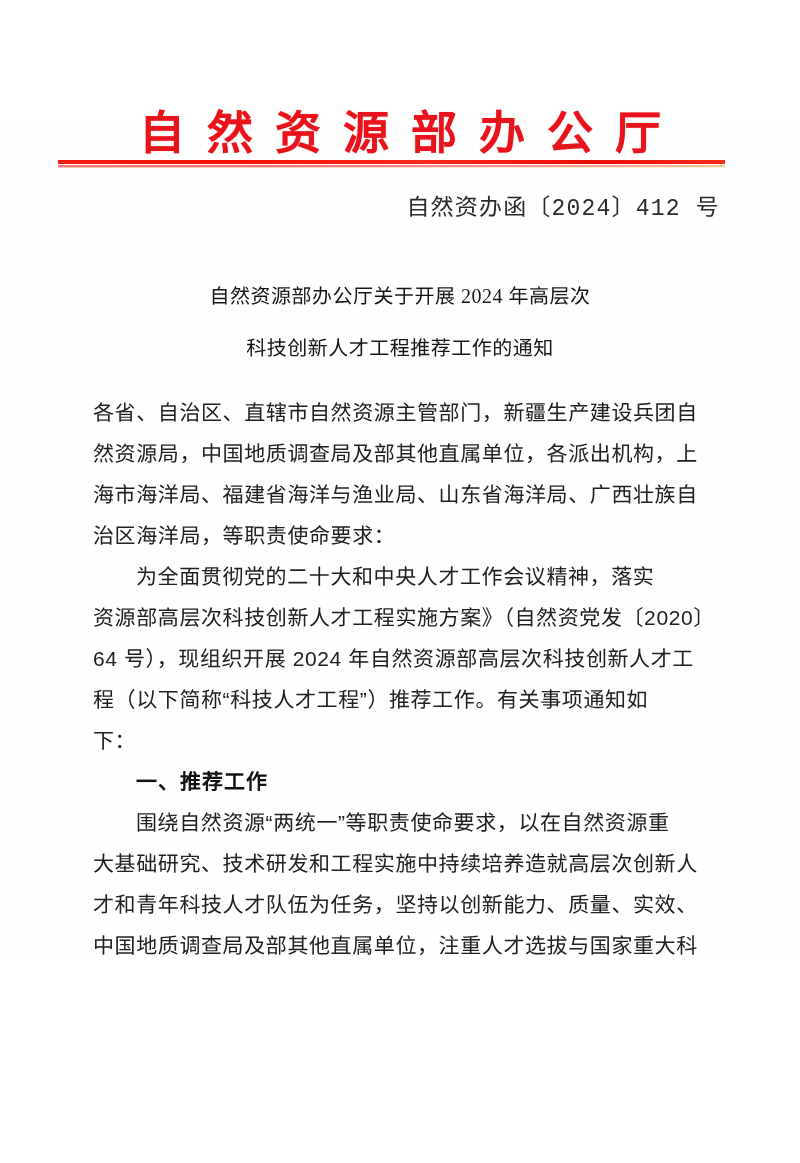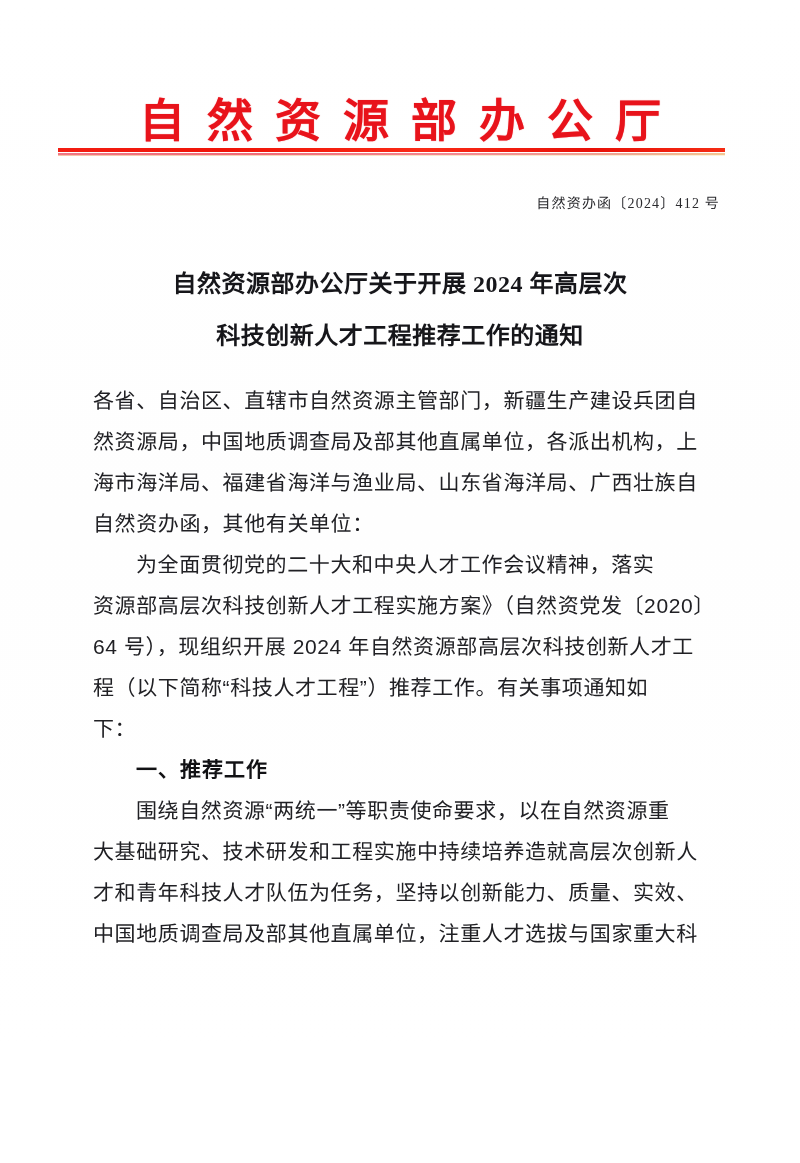--- a/index.html
+++ b/index.html
@@ -9,21 +9,21 @@
     background: #ffffff;
   }
   body {
     font-family: "Liberation Serif", "DejaVu Serif", serif;
   }
 
   #page {
     position: relative;
     width: 800px;
     height: 1049px;
-    margin: 0 auto;
+    margin: 12px auto;
     background: #ffffff;
     overflow: hidden;
     
     background-image: linear-gradient(180deg, #ffffff 0%, #fefefe 50%, #ffffff 100%);
   }
 
   
   .letterhead {
     position: absolute;
     left: 0;
@@ -78,38 +78,38 @@
     left: 0; top: 7px;
     width: 100%;
     height: 1px;
     background: linear-gradient(90deg, rgba(243,160,120,.65) 0%, rgba(245,200,140,.5) 50%, rgba(250,220,150,.35) 100%);
   }
 
   
   .doc-number {
     position: absolute;
     right: 80px;
-    top: 192px;
-    font-family: Liberation Serif, serif;
-    font-size: 14px;
+    top: 176px;
+    font-family: Liberation Mono, monospace;
+    font-size: 23px;
     color: #2a2a2e;
     letter-spacing: 1.2px;
     white-space: nowrap;
   }
 
   
   .doc-title {
     position: absolute;
     left: 0;
     top: 258px;
     width: 800px;
     text-align: center;
     font-family: "Liberation Serif", "DejaVu Serif", serif;
-    font-size: 24px;
-    font-weight: bold;
+    font-size: 20px;
+    font-weight: normal;
     color: #16161a;
     line-height: 52px;
     letter-spacing: 0.5px;
   }
   .doc-title .tline { display: block; white-space: nowrap; }
 
   
   .body-block {
     position: absolute;
     left: 93px;
@@ -194,21 +194,21 @@
     <span class="tline">自然资源部办公厅关于开展 2024 年高层次</span>
     <span class="tline">科技创新人才工程推荐工作的通知</span>
   </div>
 
   <div class="body-block">
 
     <div>
       <span class="para-line">各省、自治区、直辖市自然资源主管部门，新疆生产建设兵团自</span>
       <span class="para-line">然资源局，中国地质调查局及部其他直属单位，各派出机构，上</span>
       <span class="para-line">海市海洋局、福建省海洋与渔业局、山东省海洋局、广西壮族自</span>
-      <span class="para-line">自然资办函，其他有关单位：</span>
+      <span class="para-line">治区海洋局，等职责使命要求：</span>
     </div>
 
     <div>
       <span class="para-line indent-2">为全面贯彻党的二十大和中央人才工作会议精神，落实</span>
       <span class="para-line">资源部高层次科技创新人才工程实施方案》（自然资党发〔2020〕</span>
       <span class="para-line">64 号），现组织开展 2024 年自然资源部高层次科技创新人才工</span>
       <span class="para-line">程（以下简称“科技人才工程”）推荐工作。有关事项通知如</span>
       <span class="para-line">下：</span>
     </div>
 

